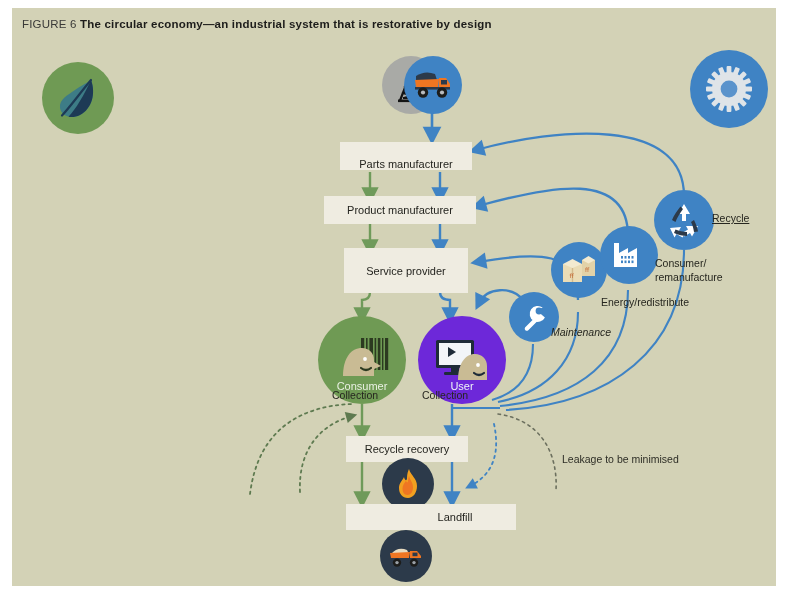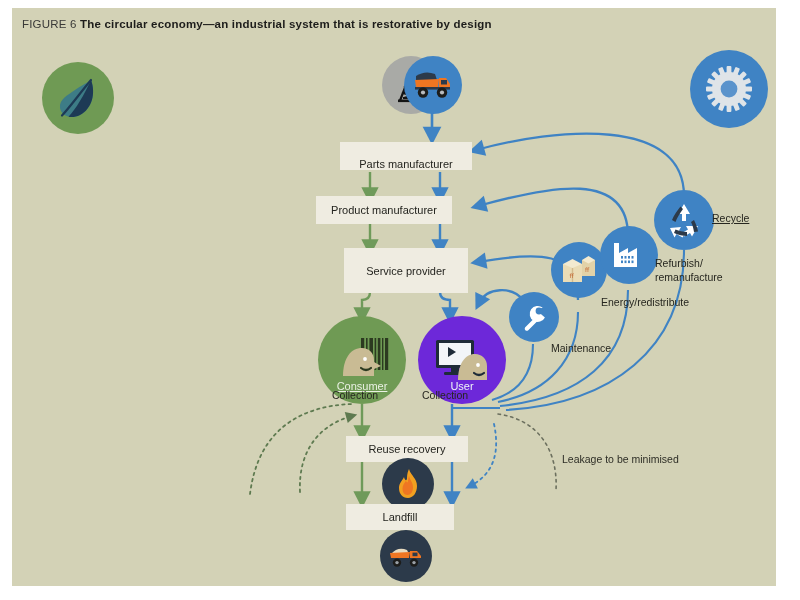--- a/index.html
+++ b/index.html
@@ -7,21 +7,21 @@
   #root{position:relative;width:800px;height:600px;background:#ffffff;}
   #panel{position:absolute;left:12px;top:8px;width:764px;height:578px;background:#d3d2b6;}
   #title{position:absolute;left:22px;top:18px;font-size:11.5px;color:#2e2e2e;letter-spacing:.2px;white-space:nowrap;}
   #title .lead{font-weight:400;color:#3a3a38;margin-top:32px;}
   #title .bold{font-weight:700;color:#1d1d1b;}
   .node-box{position:absolute;background:#efece1;display:flex;align-items:center;justify-content:center;
             font-size:11px;color:#24241f;white-space:nowrap;}
   .circ{position:absolute;border-radius:50%;display:flex;align-items:center;justify-content:center;overflow:hidden;}
   .lbl{position:absolute;font-size:10.5px;color:#26261f;white-space:nowrap;}
   .lbl.inside{color:#eef3f7;font-size:11px;}
-  .lbl.inside.green{color:#e9f0e2;text-decoration:underline;}
+  .lbl.inside.green{color:#e9f0e2;}
   svg.layer{position:absolute;left:0;top:0;width:800px;height:600px;pointer-events:none;}
   .icon-svg{display:block;}
 </style>
 </head>
 <body>
 
 <div id="root">
   <div id="panel"></div>
 
   <div id="title">
@@ -142,21 +142,21 @@
           <rect x="2" y="22.6" width="8" height="4.8" rx="1" transform="rotate(67.5 25 25)"></rect>
         </g>
       </g>
       <circle cx="25" cy="25" r="8.4" fill="#5a93cc"></circle>
     </svg>
   </div>
 
   <div class="node-box" style="left:340px;top:142px;width:132px;height:28px;align-items:flex-end;">
     <span>Parts manufacturer</span>
   </div>
-  <div class="node-box" style="left:316px;top:196px;width:136px;height:28px;">
+  <div class="node-box" style="left:324px;top:196px;width:152px;height:28px;">
     <span>Product manufacturer</span>
   </div>
   <div class="node-box" style="left:344px;top:248px;width:124px;height:45px;">
     <span>Service provider</span>
   </div>
 
   <div class="circ" style="left:318px;top:316px;width:88px;height:88px;background:#6f9a54;">
     <svg class="icon-svg" width="62" height="56" viewBox="0 0 62 56">
       <g fill="#2c3a20">
         <rect x="30" y="6" width="3.2" height="32"></rect>
@@ -191,21 +191,21 @@
   </div>
   <div class="lbl" style="left:422px;top:389px;">Collection</div>
 
   <div class="circ" style="left:509px;top:292px;width:50px;height:50px;background:#3f83c4;">
     <svg class="icon-svg" width="30" height="30" viewBox="0 0 30 30">
       <path d="M20.5 3.5 A8 8 0 1 0 25.5 12 L25.5 12 L19.5 9.5 L17.5 5.5 Z" fill="#ffffff" transform="rotate(18 15 15)"></path>
       <path d="M6 25.5 L16.5 15 L19.5 18 L9 28.5 A2.2 2.2 0 0 1 6 25.5 Z" fill="#ffffff"></path>
       <circle cx="20" cy="9" r="3.4" fill="#3f83c4"></circle>
     </svg>
   </div>
-  <div class="lbl" style="left:551px;top:342px;">Maintenance</div>
+  <div class="lbl" style="left:551px;top:326px;font-style:italic;">Maintenance</div>
 
   <div class="circ" style="left:551px;top:242px;width:56px;height:56px;background:#3f83c4;">
     <svg class="icon-svg" width="36" height="32" viewBox="0 0 36 32">
       <rect x="2" y="10" width="19" height="18" fill="#eadcb6"></rect>
       <path d="M2 10 L11.5 5 L21 10 L11.5 14 Z" fill="#f3ead0"></path>
       <path d="M11.5 14 L11.5 28" stroke="#d3b98c" stroke-width="1.4"></path>
       <text x="8.5" y="24" font-family="DejaVu Sans, sans-serif" font-size="6" fill="#c0622c">ff</text>
       <rect x="21" y="6" width="13" height="16" fill="#e2d2a8"></rect>
       <path d="M21 6 L27.5 2 L34 6 L27.5 9.5 Z" fill="#f3ead0"></path>
       <text x="24" y="18" font-family="DejaVu Sans, sans-serif" font-size="6" fill="#c0622c">ff</text>
@@ -223,51 +223,51 @@
         <rect x="18" y="17" width="2" height="2.6"></rect>
           <rect x="21.5" y="17" width="2" height="2.6"></rect>
         <rect x="11" y="21.5" width="2" height="2.6"></rect>
           <rect x="14.5" y="21.5" width="2" height="2.6"></rect>
         <rect x="18" y="21.5" width="2" height="2.6"></rect>
           <rect x="21.5" y="21.5" width="2" height="2.6"></rect>
       </g>
     </svg>
   </div>
   <div class="lbl" style="left:655px;top:256px;line-height:14px;">
-    <div>Refurbish/</div>
+    <div>Consumer/</div>
     <div>remanufacture</div>
   </div>
 
   <div class="circ" style="left:654px;top:190px;width:60px;height:60px;background:#3f83c4;">
     <svg class="icon-svg" width="40" height="40" viewBox="0 0 40 40">
       <g fill="#ffffff">
         <path d="M20 4 L26 14 L22 14 L22 21 L18 21 L18 14 L14 14 Z"></path>
         <path d="M6 28 L17 27 L15 30.5 L20.5 34 L18.5 37.5 L12.5 34 L10.5 37.5 Z"></path>
         <path d="M34 26 L28 36.5 L26 33 L20 36.5 L18 33 L24 29.5 L22 26 Z"></path>
       </g>
       <g fill="#2c3a4a">
         <path d="M19 9 C16 13 13 18 11.5 22 L8 20 C10 15 13.5 10 16.5 6.5 Z"></path>
         <path d="M30 20 C32 24 33.5 28 34 31.5 L30 32 C29.5 28.5 28.5 25 27 22 Z"></path>
         <path d="M10 33 C14 35 19 36 23 36 L23 32 C19.5 32 15 31 11.5 29.5 Z"></path>
       </g>
     </svg>
   </div>
   <div class="lbl" style="left:712px;top:212px;text-decoration:underline;">Recycle</div>
 
   <div class="node-box" style="left:346px;top:436px;width:122px;height:26px;">
-    <span>Reuse recovery</span>
+    <span>Recycle recovery</span>
   </div>
   <div class="circ" style="left:382px;top:458px;width:52px;height:52px;background:#2c3a4a;">
     <svg class="icon-svg" width="28" height="32" viewBox="0 0 28 32">
       <path d="M15 1 C17 8 23 10 23 18 C23 25 19 30 14 30 C8 30 5 25.5 5 20 C5 15 8 13 10 9 C11 13 13 13 13 10 C13 6 14 3 15 1 Z" fill="#f2a020"></path>
       <path d="M15 8 C16.5 13 19 14.5 19 19.5 C19 24 16.5 27 13.5 27 C10 27 8.5 24 8.5 20.5 C8.5 17 10.5 15.5 12 12.5 C12.5 15 14 15 14 13 C14 11 14.6 9.4 15 8 Z" fill="#ef7622"></path>
     </svg>
   </div>
 
-  <div class="node-box" style="left:346px;top:504px;width:108px;height:26px;">
+  <div class="node-box" style="left:346px;top:504px;width:122px;height:26px;padding-left:48px;">
     <span>Landfill</span>
   </div>
   <div class="circ" style="left:380px;top:530px;width:52px;height:52px;background:#2c3a4a;">
     <svg class="icon-svg" width="36" height="26" viewBox="0 0 36 26">
       <path d="M3 11 Q10 3 19 7 L21 11 Z" fill="#e8dcc0"></path>
       <path d="M2 10 L22 9 L21 15 L3 15 Z" fill="#ef7622"></path>
       <path d="M22 8 L29 8 L33 13 L33 16 L22 16 Z" fill="#ef7622"></path>
       <rect x="24.5" y="9.6" width="5" height="3.6" fill="#2c3a4a"></rect>
       <rect x="2" y="15" width="31" height="2.2" fill="#2c3a4a"></rect>
       <circle cx="9" cy="19.6" r="4.2" fill="#1d1d1b"></circle>

